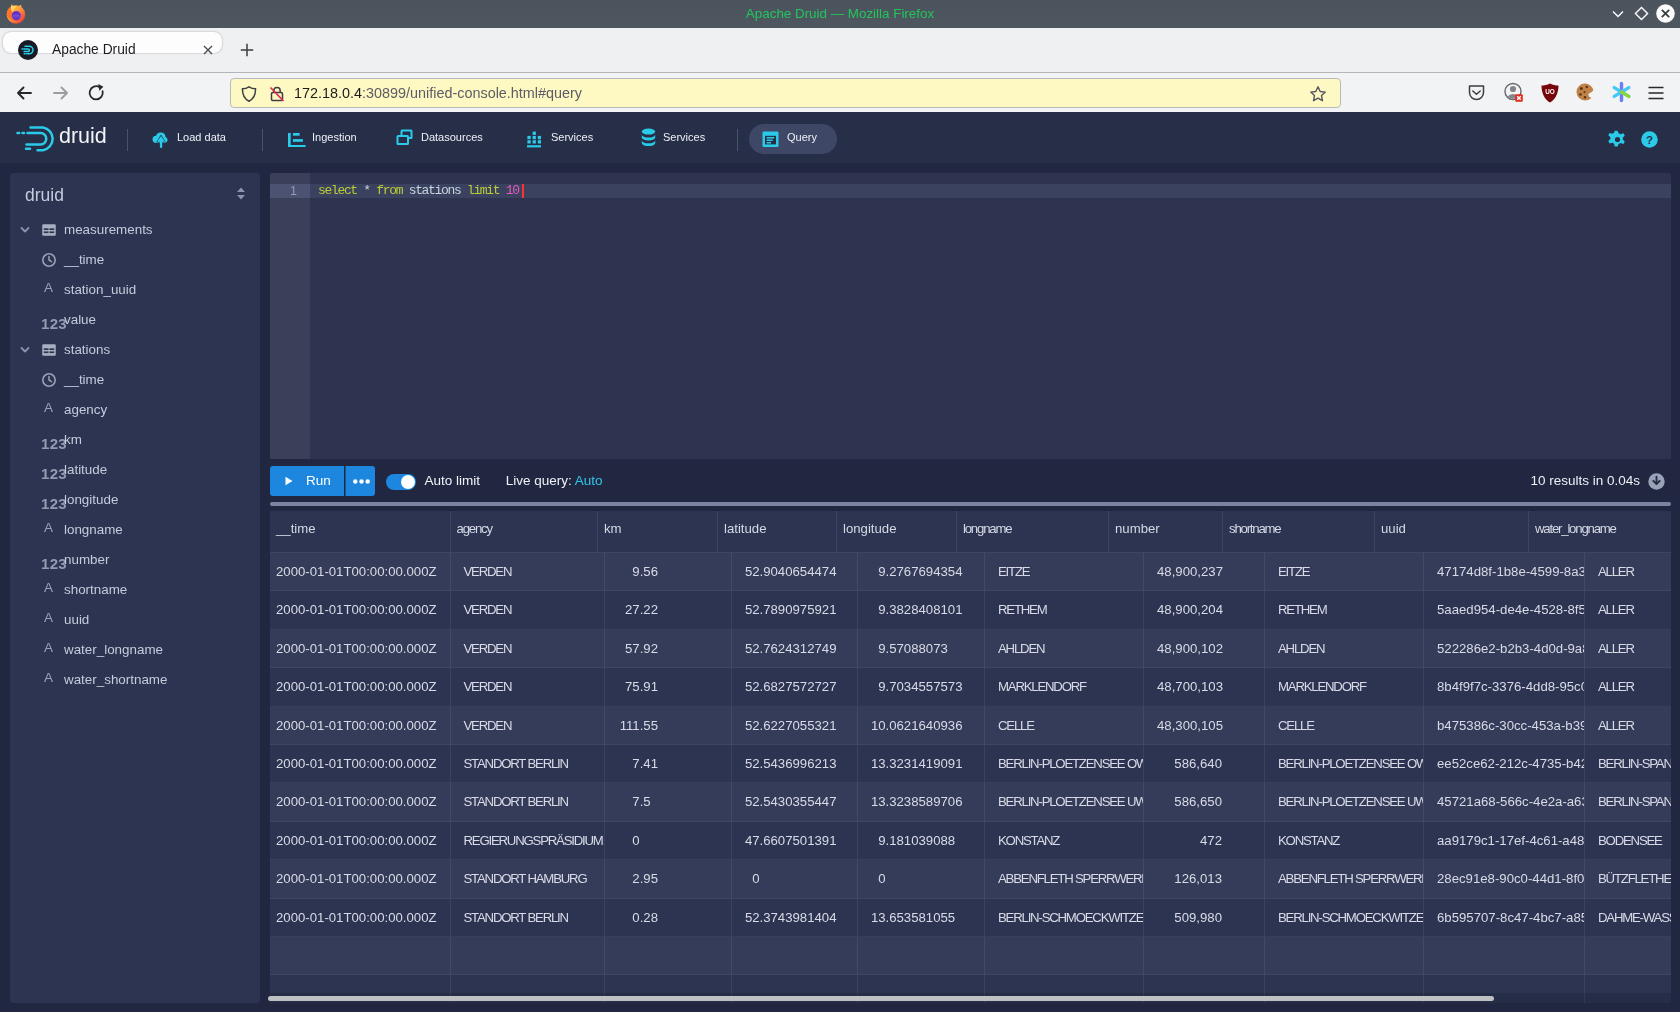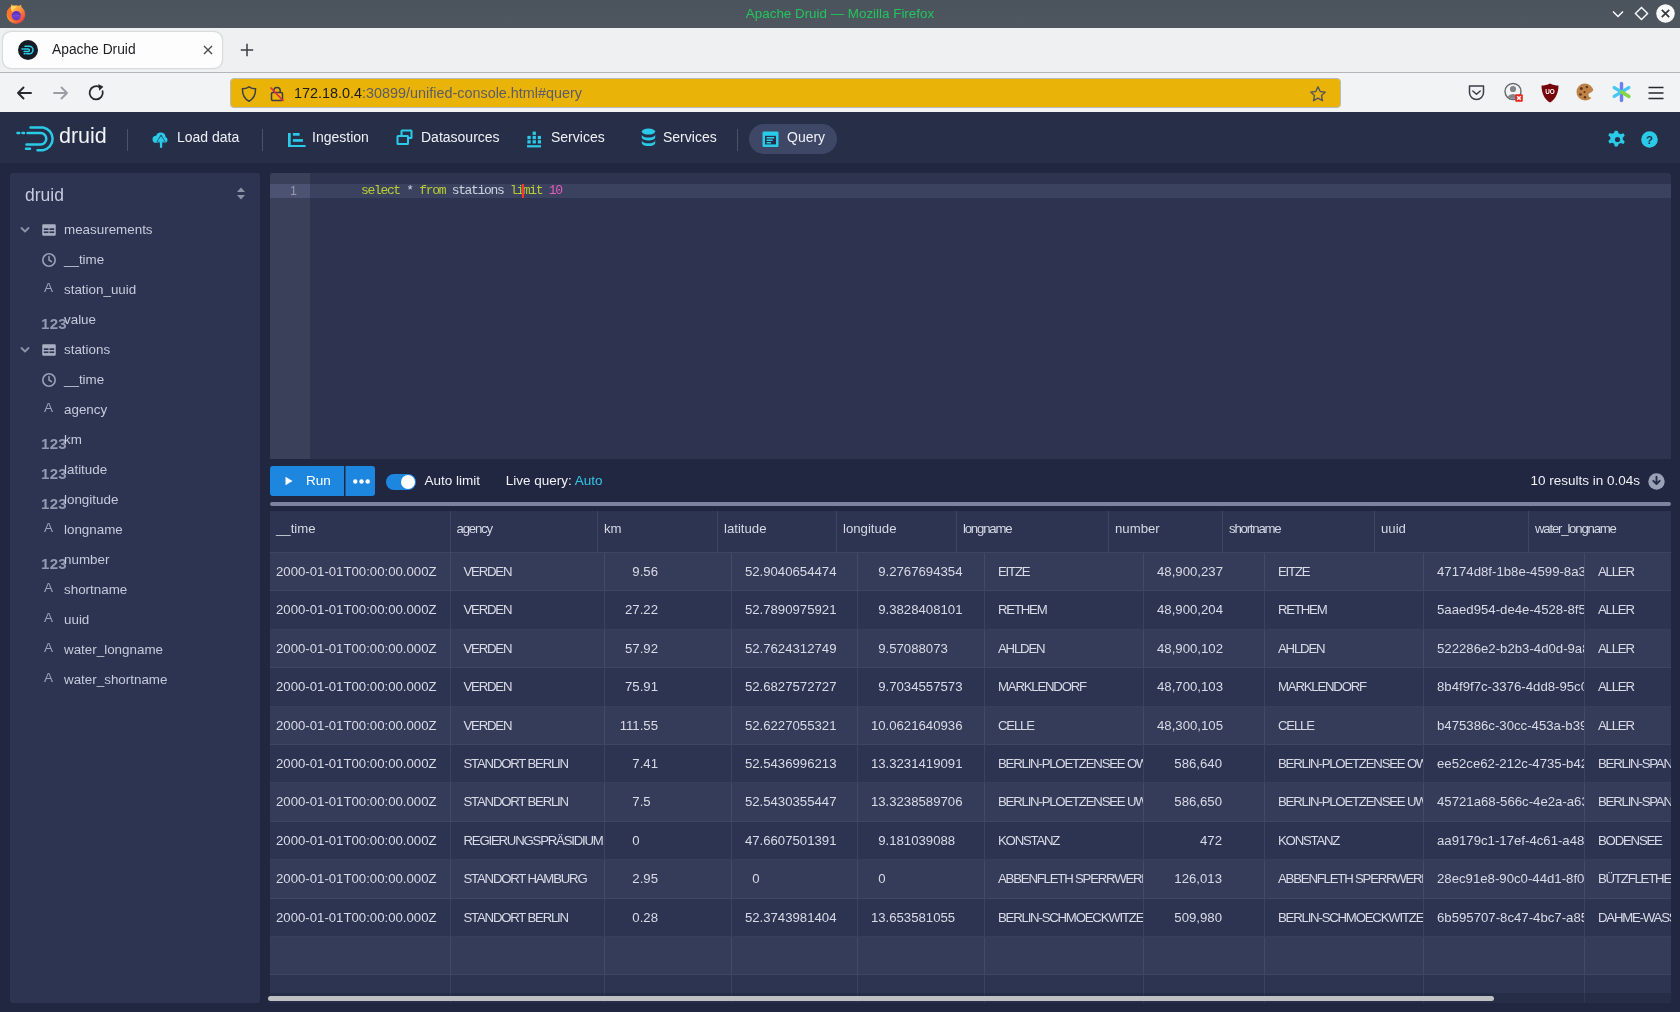--- a/index.html
+++ b/index.html
@@ -4,52 +4,52 @@
 <style>
 * { margin:0; padding:0; box-sizing:border-box; }
 html,body { width:1680px; height:1012px; overflow:hidden; background:#212741; font-family:"Liberation Sans", sans-serif; }
 .abs { position:absolute; }
 svg { display:block; }
 
 
 #titlebar { left:0; top:0; width:1680px; height:28px; background:linear-gradient(#4b545c,#4e575f); }
 #titletext { left:0; top:0; width:1680px; height:28px; text-align:center; line-height:28px; color:#22c55e; font-size:13.4px; }
 #tabbar { left:0; top:28px; width:1680px; height:45px; background:#eef0f2; border-bottom:1px solid #b4b5b8; }
-#tab { left:3px; top:4px; width:219px; height:36px; background:#fdfdfe; border-radius:8px; box-shadow:0 0 2px rgba(0,0,0,.35); }
+#tab { left:3px; top:4px; width:219px; height:21px; background:#fdfdfe; border-radius:8px; box-shadow:0 0 2px rgba(0,0,0,.35); }
 #tabtitle { left:49px; top:0; height:36px; line-height:36px; color:#1d1c22; font-size:13.8px; }
 #favicon { left:15px; top:8px; }
 #tabclose { left:195px; top:8px; width:20px; height:20px; }
 #newtab { left:237px; top:12px; width:20px; height:20px; }
 #toolbar { left:0; top:73px; width:1680px; height:39px; background:#f2f3f4; }
-#urlfield { left:230px; top:5px; width:1111px; height:30px; background:#eab308; border:1px solid #b9babd; border-radius:4px; }
+#urlfield { left:230px; top:5px; width:1111px; height:30px; background:#fef9c3; border:1px solid #b9babd; border-radius:4px; }
 #urltext { left:63px; top:0; height:28px; line-height:28px; font-size:14.4px; color:#1b1b1f; white-space:nowrap; }
 #urltext .dim { color:#5c5c66; }
 
 
 #navbar { left:0; top:112px; width:1680px; height:51px; background:#272e48; }
 .navsep { top:17px; width:1px; height:22px; background:#4c526b; }
-.navtext { height:51px; line-height:51px; color:#eef1f6; font-size:14px; }
+.navtext { height:51px; line-height:51px; color:#eef1f6; font-size:11px; }
 #querybtn { left:749px; top:12.4px; width:88px; height:29.5px; background:#3f4767; border-radius:15px; }
 #logotext { left:59px; top:0; height:51px; line-height:49px; color:#f2f4f8; font-size:21.5px; }
 
 
 #sidebar { left:10px; top:173px; width:250px; height:830px; background:#2d3451; border-radius:3px; }
 #sbtitle { left:15px; top:12px; font-size:17.5px; color:#c6ccdc; }
 .trow { left:0; width:250px; height:30px; color:#c5cbdb; font-size:13.4px; }
 .trow .lbl { position:absolute; left:54px; top:7px; }
 .ticon { position:absolute; left:31px; top:7px; width:16px; height:16px; }
 .tchev { position:absolute; left:9px; top:9px; }
 .t123 { position:absolute; left:31px; top:10px; font-size:15px; font-weight:bold; color:#939bb1; letter-spacing:.3px; }
 .tA { position:absolute; left:34px; top:5px; font-size:13.5px; color:#99a1b6; }
 
 #editor { left:270px; top:173px; width:1401px; height:286px; background:#2e3450; border-radius:3px 3px 0 0; overflow:hidden; }
 #gutter { left:0; top:0; width:40px; height:286px; background:#3a4059; }
 #gutline1 { left:0; top:10.8px; width:40px; height:14.4px; background:#4c5272; color:#959bae; font-size:12.5px; line-height:14.4px; text-align:right; padding-right:13px; }
 #codeline1 { left:40px; top:10.8px; width:1361px; height:14.4px; background:#3b4260; }
-#code { position:absolute; left:8px; top:0; height:30px; line-height:14.5px; font-family:"Liberation Mono", monospace; font-size:13px; letter-spacing:-1.33px; white-space:pre; color:#cfd3da;margin-left:43px; }
+#code { position:absolute; left:8px; top:0; height:30px; line-height:14.5px; font-family:"Liberation Mono", monospace; font-size:13px; letter-spacing:-1.33px; white-space:pre; color:#cfd3da; }
 #code .k { color:#b9ce32; }
 #code .w { color:#c8d4de; }
 #code .n { color:#e35cbb; }
 #cursor { left:211.5px; top:0; width:2.5px; height:14.4px; background:#ff3232; }
 
 
 #runrow { left:270px; top:466px; width:1401px; height:30px; }
 #runbtn { left:0; top:0; width:74px; height:30px; background:#1d87e0; border-radius:3px 0 0 3px; color:#fff; font-size:13.5px; }
 #morebtn { left:75px; top:0; width:30px; height:30px; background:#1d87e0; border-radius:0 3px 3px 0; border-left:1.5px solid rgba(17,20,24,0.4); color:#fff; }
 #switch { left:116px; top:7.5px; width:30px; height:16px; background:#1d87e0; border-radius:8px; }

